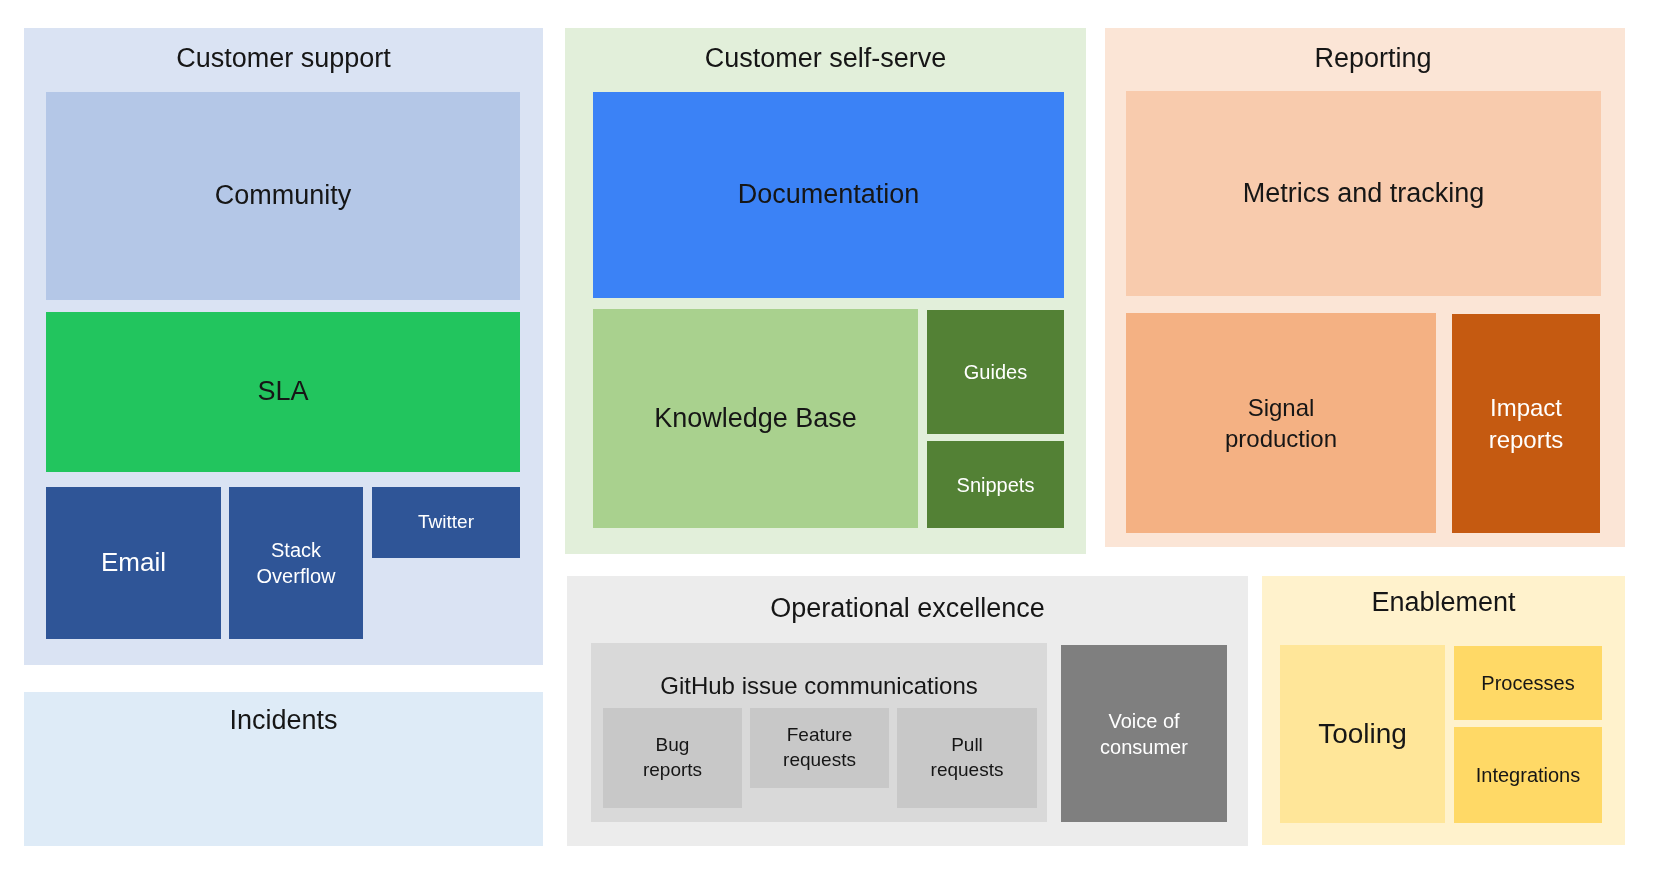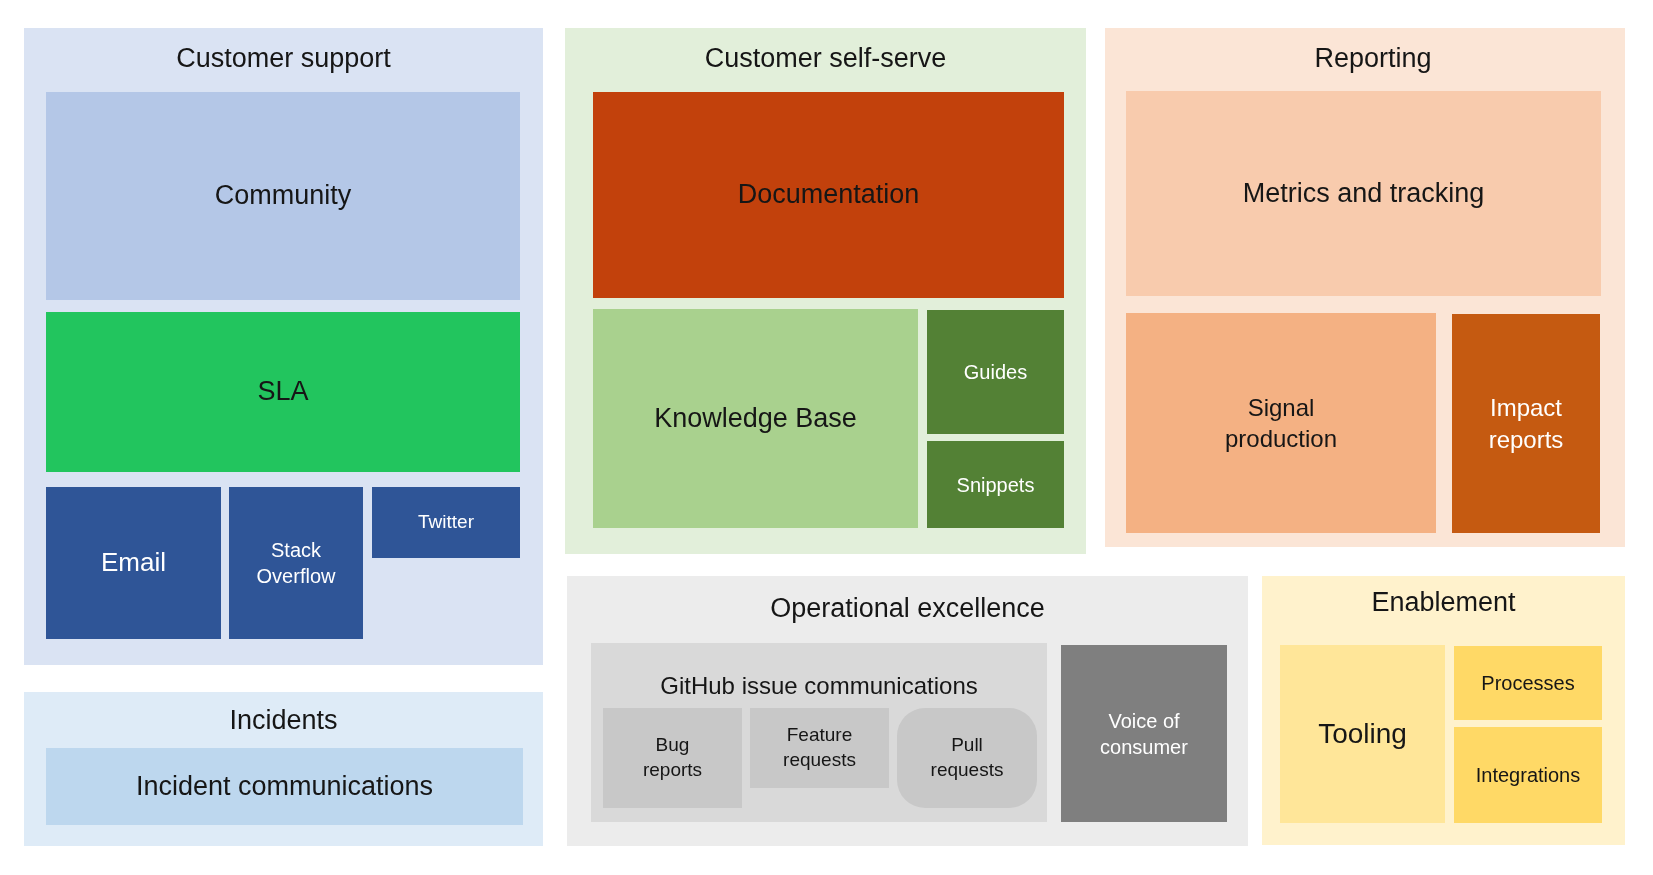--- a/index.html
+++ b/index.html
@@ -24,21 +24,21 @@
   .white-text{color:#ffffff;}
 
   
   .bg-cs{background:#dae3f3;}
   .bg-community{background:#b4c7e7;}
   .bg-sla{background:#22c55e;}
   .bg-darkblue{background:#2f5597;}
   .bg-inc{background:#deebf7;}
   .bg-inc-block{background:#bdd7ee;}
   .bg-css{background:#e2efda;}
-  .bg-doc{background:#c2410c;}
+  .bg-doc{background:#3b82f6;}
   .bg-kb{background:#a9d18e;}
   .bg-darkgreen{background:#538135;}
   .bg-rep{background:#fbe5d6;}
   .bg-metrics{background:#f8cbad;}
   .bg-signal{background:#f4b183;}
   .bg-darkorange{background:#c55a11;}
   .bg-oe{background:#ececec;}
   .bg-gh{background:#d9d9d9;}
   .bg-ghblock{background:#c8c8c8;}
   .bg-voc{background:#7f7f7f;}
@@ -55,21 +55,20 @@
     <div class="panel-title" style="top:14px;">Customer support</div>
     <div class="block bg-community" style="left:22px;top:64px;width:474px;height:208px;font-size:27px;">Community</div>
     <div class="block bg-sla" style="left:22px;top:284px;width:474px;height:160px;font-size:27px;">SLA</div>
     <div class="block bg-darkblue white-text" style="left:22px;top:459px;width:175px;height:152px;font-size:26px;">Email</div>
     <div class="block bg-darkblue white-text" style="left:205px;top:459px;width:134px;height:152px;font-size:20px;padding:0 20px;box-sizing:border-box;">Stack Overflow</div>
     <div class="block bg-darkblue white-text" style="left:348px;top:459px;width:148px;height:71px;font-size:19px;">Twitter</div>
   </div>
 
   <div class="panel bg-inc" style="left:24px;top:692px;width:519px;height:154px;">
     <div class="panel-title" style="top:12px;">Incidents</div>
-    <div class="block bg-inc-block" style="left:22px;top:56px;width:477px;height:77px;font-size:27px;">Incident communications</div>
   </div>
 
   <div class="panel bg-css" style="left:565px;top:28px;width:521px;height:526px;">
     <div class="panel-title" style="top:14px;">Customer self-serve</div>
     <div class="block bg-doc" style="left:28px;top:64px;width:471px;height:206px;font-size:27px;">Documentation</div>
     <div class="block bg-kb" style="left:28px;top:281px;width:325px;height:219px;font-size:27px;">Knowledge Base</div>
     <div class="block bg-darkgreen white-text" style="left:362px;top:282px;width:137px;height:124px;font-size:20px;">Guides</div>
     <div class="block bg-darkgreen white-text" style="left:362px;top:413px;width:137px;height:87px;font-size:20px;">Snippets</div>
   </div>
 
@@ -80,21 +79,21 @@
     <div class="block bg-darkorange white-text" style="left:347px;top:286px;width:148px;height:219px;font-size:24px;padding:0 30px;box-sizing:border-box;">Impact reports</div>
   </div>
 
   <div class="panel bg-oe" style="left:567px;top:576px;width:681px;height:270px;">
     <div class="panel-title" style="top:16px;">Operational excellence</div>
 
     <div class="panel bg-gh" style="left:24px;top:67px;width:456px;height:179px;">
       <div class="panel-title" style="top:28px;font-size:24px;">GitHub issue communications</div>
       <div class="block bg-ghblock" style="left:12px;top:65px;width:139px;height:100px;font-size:19px;padding:0 28px;box-sizing:border-box;">Bug reports</div>
       <div class="block bg-ghblock" style="left:159px;top:65px;width:139px;height:80px;font-size:19px;padding:0 24px;box-sizing:border-box;">Feature requests</div>
-      <div class="block bg-ghblock" style="left:306px;top:65px;width:140px;height:100px;font-size:19px;padding:0 28px;box-sizing:border-box;border-radius:28px;">Pull requests</div>
+      <div class="block bg-ghblock" style="left:306px;top:65px;width:140px;height:100px;font-size:19px;padding:0 28px;box-sizing:border-box;">Pull requests</div>
     </div>
 
     <div class="block bg-voc white-text" style="left:494px;top:69px;width:166px;height:177px;font-size:20px;padding:0 28px;box-sizing:border-box;">Voice of consumer</div>
   </div>
 
   <div class="panel bg-en" style="left:1262px;top:576px;width:363px;height:269px;">
     <div class="panel-title" style="top:10px;">Enablement</div>
     <div class="block bg-tooling" style="left:18px;top:69px;width:165px;height:178px;font-size:28px;">Tooling</div>
     <div class="block bg-gold" style="left:192px;top:70px;width:148px;height:74px;font-size:20px;">Processes</div>
     <div class="block bg-gold" style="left:192px;top:151px;width:148px;height:96px;font-size:20px;">Integrations</div>

